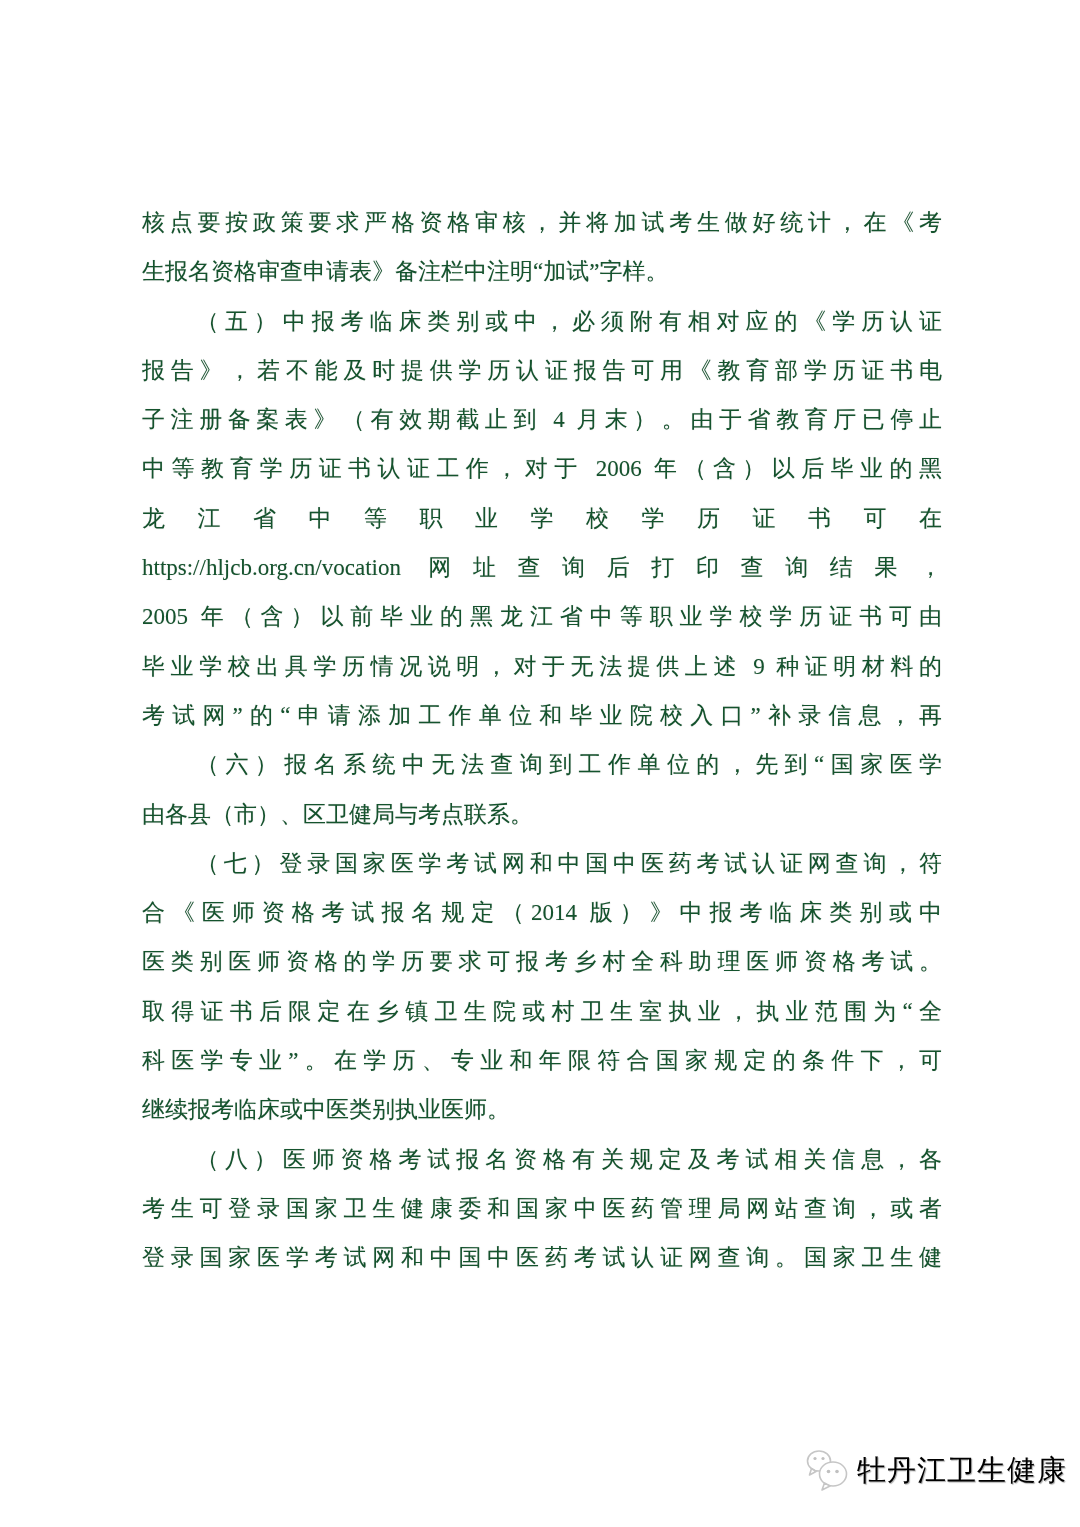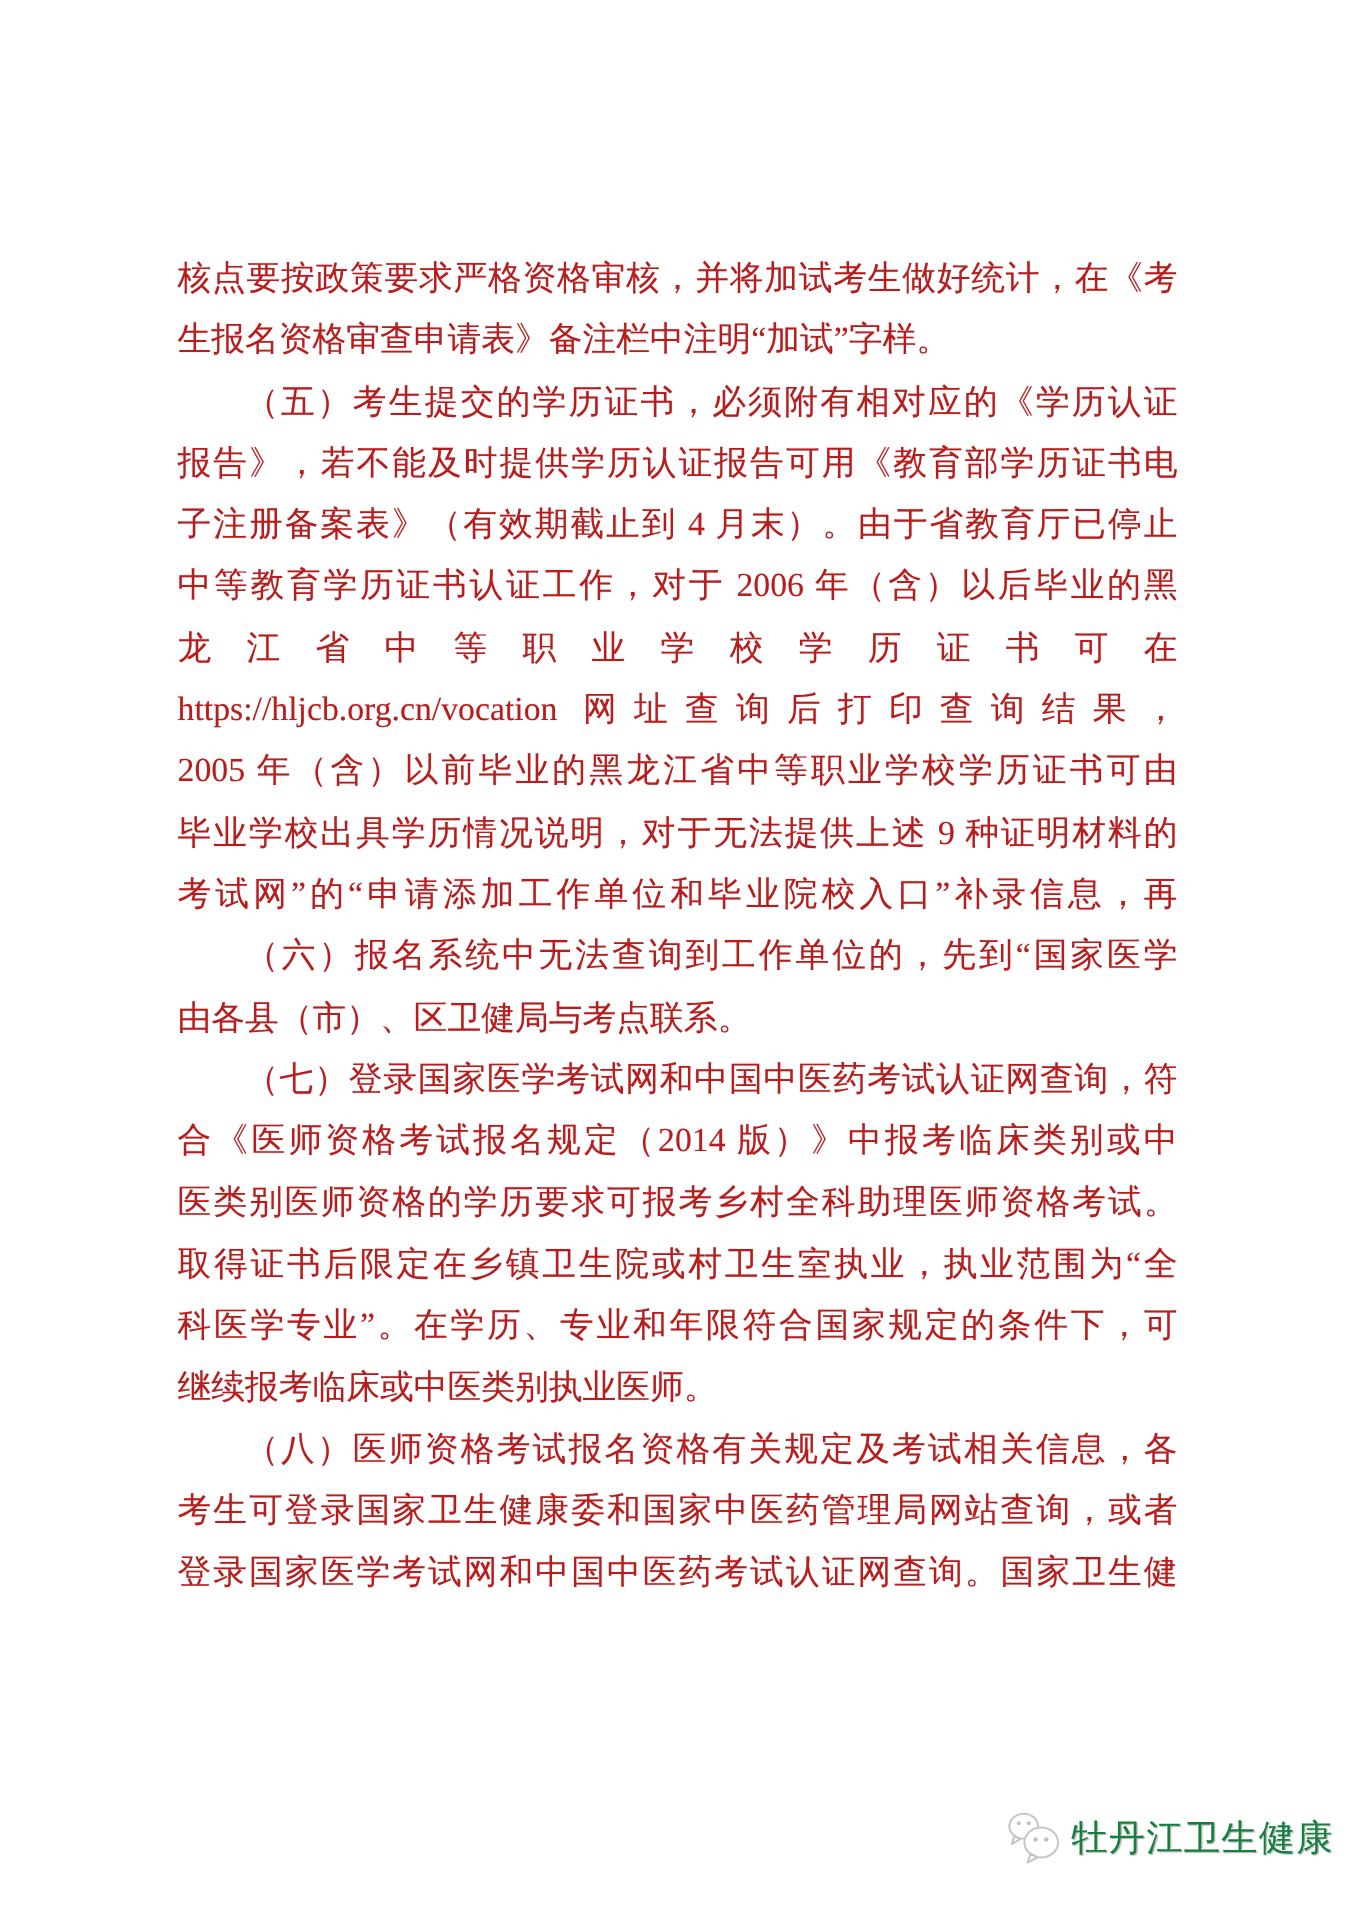--- a/index.html
+++ b/index.html
@@ -9,22 +9,22 @@
     height: 1527px;
     background: #ffffff;
     overflow: hidden;
     font-family: "Liberation Serif", "DejaVu Serif", serif;
   }
   .textblock {
     position: absolute;
     left: 142px;
     top: 198px;
     width: 800px;
-    color: #b91c1c;
-    font-size: 27px;
+    color: #14532d;
+    font-size: 23px;
     text-shadow: 0 0 1px rgba(90,90,90,0.35);
   }
   .line {
     height: 49.3px;
     line-height: 49.3px;
     overflow: visible;
   }
   .line.just {
     text-align: justify;
     text-align-last: justify;
@@ -40,35 +40,35 @@
     position: absolute;
     left: 804px;
     top: 1448px;
     display: flex;
     align-items: center;
     gap: 7px;
   }
   .watermark-label {
     font-size: 29px;
     letter-spacing: 1px;
-    color: #15803d;
+    color: #000000;
     text-shadow: -1px -1px 0 #ffffff, 1px 1px 1px #ababab;
     white-space: nowrap;
   }
   .wechat-icon { display: inline-block; width: 46px; height: 46px; }
 </style>
 </head>
 <body>
 
 <div class="page">
 
   <div class="textblock">
       <div class="line just">核点要按政策要求严格资格审核，并将加试考生做好统计，在《考</div>
       <div class="line left">生报名资格审查申请表》备注栏中注明“加试”字样。</div>
-      <div class="line just indent">（五）考生提交的学历证书，必须附有相对应的《学历认证</div>
+      <div class="line just indent">（五）中报考临床类别或中，必须附有相对应的《学历认证</div>
       <div class="line just">报告》，若不能及时提供学历认证报告可用《教育部学历证书电</div>
       <div class="line just">子注册备案表》（有效期截止到 4 月末）。由于省教育厅已停止</div>
       <div class="line just">中等教育学历证书认证工作，对于 2006 年（含）以后毕业的黑</div>
       <div class="line just">龙江省中等职业学校学历证书可在</div>
       <div class="line just">https://hljcb.org.cn/vocation 网址查询后打印查询结果，</div>
       <div class="line just">2005 年（含）以前毕业的黑龙江省中等职业学校学历证书可由</div>
       <div class="line just">毕业学校出具学历情况说明，对于无法提供上述 9 种证明材料的</div>
       <div class="line just">考试网”的“申请添加工作单位和毕业院校入口”补录信息，再</div>
       <div class="line just indent">（六）报名系统中无法查询到工作单位的，先到“国家医学</div>
       <div class="line left">由各县（市）、区卫健局与考点联系。</div>

